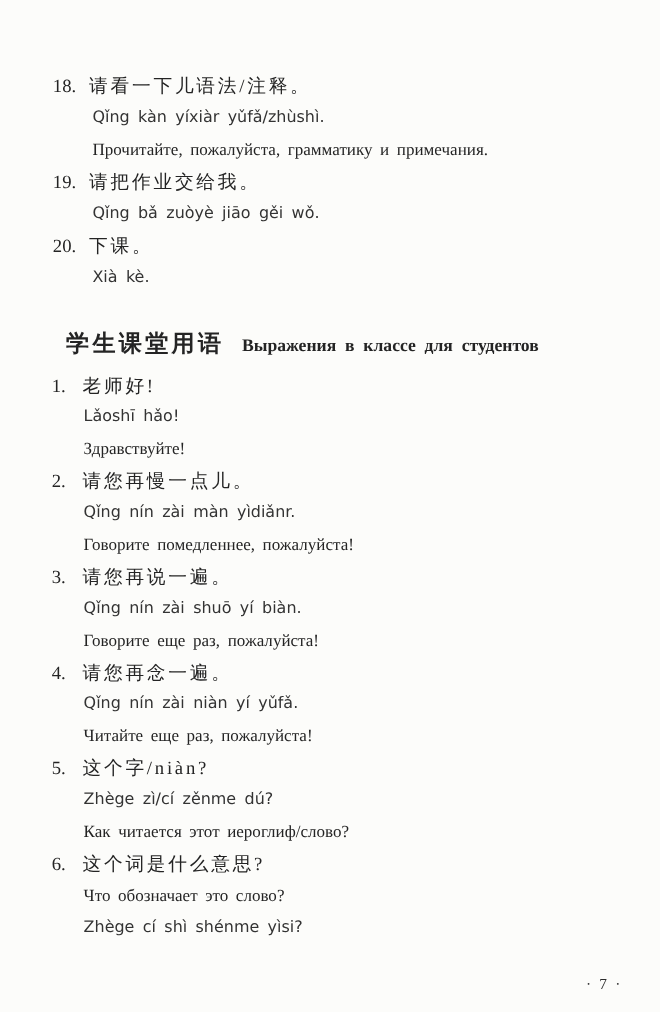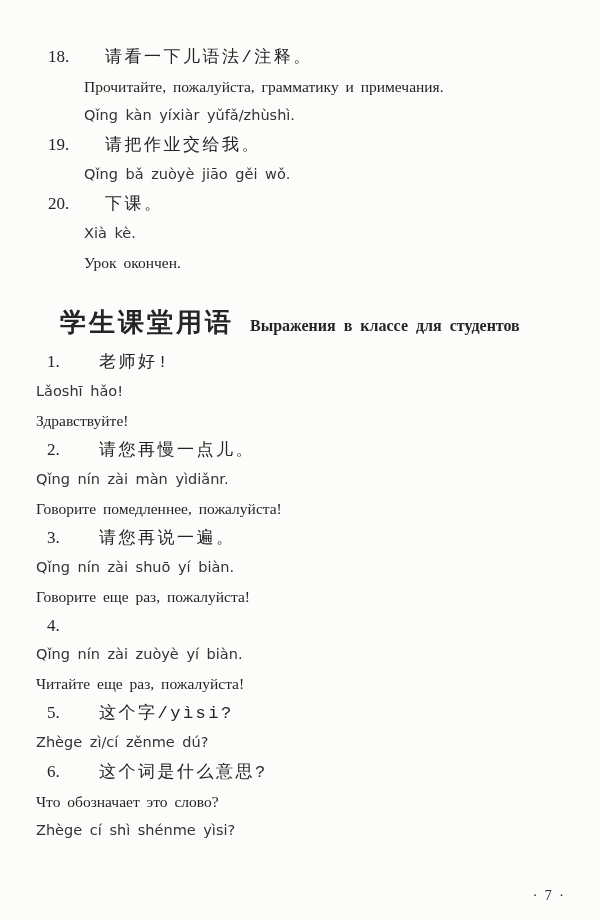--- a/index.html
+++ b/index.html
@@ -6,68 +6,67 @@
   html, body { background: #e8e8e8; }
   .page {
     position: relative;
     width: 600px;
     height: 920px;
     background: #fcfcfa;
     color: #242424;
     overflow: hidden;
     font-family: "Liberation Serif", serif;
   }
-  .content { padding-top: 46px; }
+  .content { padding-top: 68px; }
 
   .line {
     line-height: 21px;
     margin-bottom: 8px;
     white-space: nowrap;
   }
   .zh-line { display: flex; align-items: baseline; }
   .num {
     font-family: "Liberation Serif", serif;
     font-size: 17px;
     flex: 0 0 auto;
     text-align: left;
   }
   .zh {
-    font-family: Liberation Mono, monospace;
+    font-family: Liberation Serif, serif;
     font-size: 17px;
     letter-spacing: 2.5px;
-    margin-left: 24px;
   }
   .pinyin {
     font-family: "DejaVu Sans", sans-serif;
     font-size: 14.5px;
     color: #333;
     word-spacing: 3px;
   }
   .russian {
     font-family: "Liberation Serif", serif;
     font-size: 15.5px;
     word-spacing: 3px;
   }
 
   
   .sec1 .num { margin-left: 48px; width: 33px; }
   .sec1 .pinyin, .sec1 .russian { margin-left: 84px; }
 
   
   .sec2 .num { margin-left: 47px; width: 28px; }
-  .sec2 .pinyin, .sec2 .russian { margin-left: 36px; }
+  .sec2 .pinyin, .sec2 .russian { margin-left: 76px; }
 
   .section-header {
     margin: 36px 0 12px 60px;
     line-height: 26px;
     white-space: nowrap;
   }
   .zh-header {
     font-family: "DejaVu Serif", serif;
-    font-size: 26px;
+    font-size: 21px;
     font-weight: bold;
     letter-spacing: 3px;
   }
   .ru-header {
     font-family: "Liberation Serif", serif;
     font-size: 16px;
     font-weight: bold;
     word-spacing: 4px;
     margin-left: 16px;
   }
@@ -87,39 +86,38 @@
 
 <div class="page">
   <div class="content">
 
     <div id="list-teacher" class="item-list sec1">
   <div class="item">
     <div class="line zh-line">
       <span class="num">18.</span>
       <span class="zh">请看一下儿语法/注释。</span>
     </div>
+    <div class="line pinyin">Qǐng kàn yíxiàr yǔfǎ/zhùshì.</div>
     <div class="line russian">Прочитайте, пожалуйста, грамматику и примечания.</div>
-    <div class="line pinyin">Qǐng kàn yíxiàr yǔfǎ/zhùshì.</div>
   </div>
 
   <div class="item">
     <div class="line zh-line">
       <span class="num">19.</span>
       <span class="zh">请把作业交给我。</span>
     </div>
     <div class="line pinyin">Qǐng bǎ zuòyè jiāo gěi wǒ.</div>
   </div>
 
   <div class="item">
     <div class="line zh-line">
       <span class="num">20.</span>
       <span class="zh">下课。</span>
     </div>
     <div class="line pinyin">Xià kè.</div>
-    <div class="line russian">Урок окончен.</div>
   </div>
 </div>
 
     <div class="section-header">
       <span class="zh-header">学生课堂用语</span><span class="ru-header">Выражения в классе для студентов</span>
     </div>
 
     <div id="list-student" class="item-list sec2">
   <div class="item">
     <div class="line zh-line">
@@ -144,31 +142,33 @@
       <span class="num">3.</span>
       <span class="zh">请您再说一遍。</span>
     </div>
     <div class="line pinyin">Qǐng nín zài shuō yí biàn.</div>
     <div class="line russian">Говорите еще раз, пожалуйста!</div>
   </div>
 
   <div class="item">
     <div class="line zh-line">
       <span class="num">4.</span>
+      <span class="zh">请您再念一遍。</span>
     </div>
-    <div class="line pinyin">Qǐng nín zài zuòyè yí biàn.</div>
+    <div class="line pinyin">Qǐng nín zài niàn yí yǔfǎ.</div>
     <div class="line russian">Читайте еще раз, пожалуйста!</div>
   </div>
 
   <div class="item">
     <div class="line zh-line">
       <span class="num">5.</span>
-      <span class="zh">这个字/yìsi?</span>
+      <span class="zh">这个字/niàn?</span>
     </div>
     <div class="line pinyin">Zhège zì/cí zěnme dú?</div>
+    <div class="line russian">Как читается этот иероглиф/слово?</div>
   </div>
 
   <div class="item">
     <div class="line zh-line">
       <span class="num">6.</span>
       <span class="zh">这个词是什么意思?</span>
     </div>
     <div class="line russian">Что обозначает это слово?</div>
     <div class="line pinyin">Zhège cí shì shénme yìsi?</div>
   </div>

